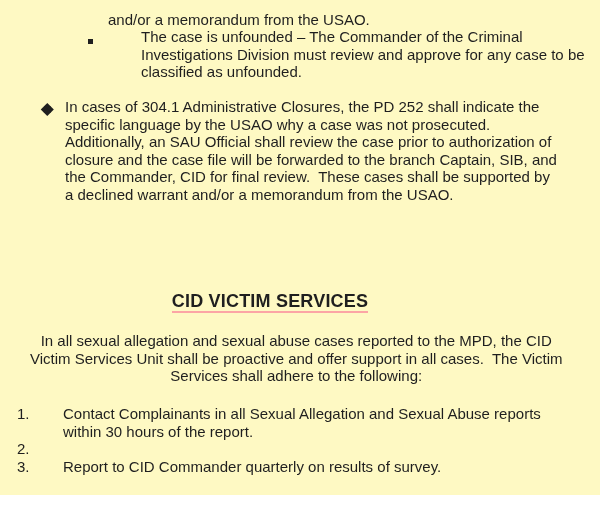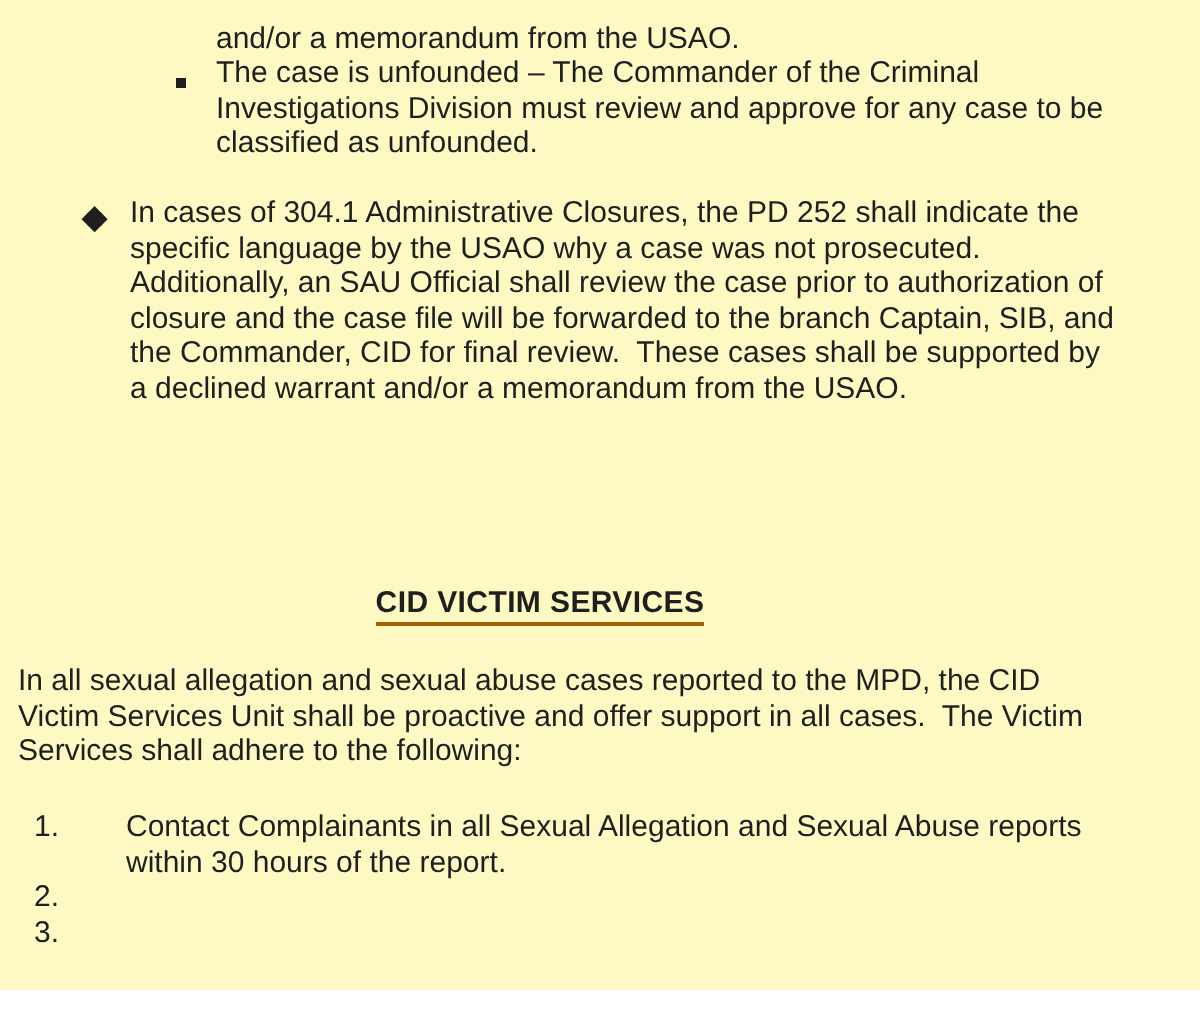--- a/index.html
+++ b/index.html
@@ -57,40 +57,40 @@
   .dm-bullet i:nth-child(4) { left: 3.2px; top: 6.4px; }
   .heading-wrap {
     left: 0;
     top: 293px;
     width: 540px;
     text-align: center;
   }
   .heading-text {
     display: inline-block;
     font-weight: bold;
-    font-size: 15px;
+    font-size: 18px;
     letter-spacing: 0.2px;
-    border-bottom: 2px solid #a16207;
+    border-bottom: 2px solid #fca5a5;
     padding-bottom: 0px;
   }
   .list-row { display: flex; align-items: flex-start; }
   .list-num {
     width: 46px;
     flex: none;
     white-space: pre;
   }
 </style>
 </head>
 <body>
 
 <div class="page">
 
   <div class="abs txt" style="left:108px; top:11px;">and/or a memorandum from the USAO.</div>
 
-  <div class="abs row" style="left:88px; top:28px;">
+  <div class="abs row" style="left:88px; top:28px;gap:33px;">
     <span class="sq-bullet"></span>
     <div class="txt">The case is unfounded – The Commander of the Criminal
 Investigations Division must review and approve for any case to be
 classified as unfounded.</div>
   </div>
 
   <div class="abs row" style="left:42px; top:98px;">
     <span class="dm-bullet">
         <i></i>
         <i></i>
@@ -102,31 +102,32 @@
 Additionally, an SAU Official shall review the case prior to authorization of
 closure and the case file will be forwarded to the branch Captain, SIB, and
 the Commander, CID for final review.  These cases shall be supported by
 a declined warrant and/or a memorandum from the USAO.</div>
   </div>
 
   <div class="abs heading-wrap">
     <span class="heading-text">CID VICTIM SERVICES</span>
   </div>
 
-  <div class="abs txt" style="left:9px; top:332px;">In all sexual allegation and sexual abuse cases reported to the MPD, the CID
+  <div class="abs txt" style="left:30px; top:332px;text-align:center;">In all sexual allegation and sexual abuse cases reported to the MPD, the CID
 Victim Services Unit shall be proactive and offer support in all cases.  The Victim
 Services shall adhere to the following:</div>
 
   <div class="abs" style="left:17px; top:405px;">
     <div class="list-row">
       <span class="list-num">1.</span>
       <div class="txt">Contact Complainants in all Sexual Allegation and Sexual Abuse reports
 within 30 hours of the report.</div>
     </div>
     <div class="list-row">
       <span class="list-num">2.</span>
     </div>
     <div class="list-row">
       <span class="list-num">3.</span>
+      <div class="txt">Report to CID Commander quarterly on results of survey.</div>
     </div>
   </div>
 
 </div>
 
 </body></html>

